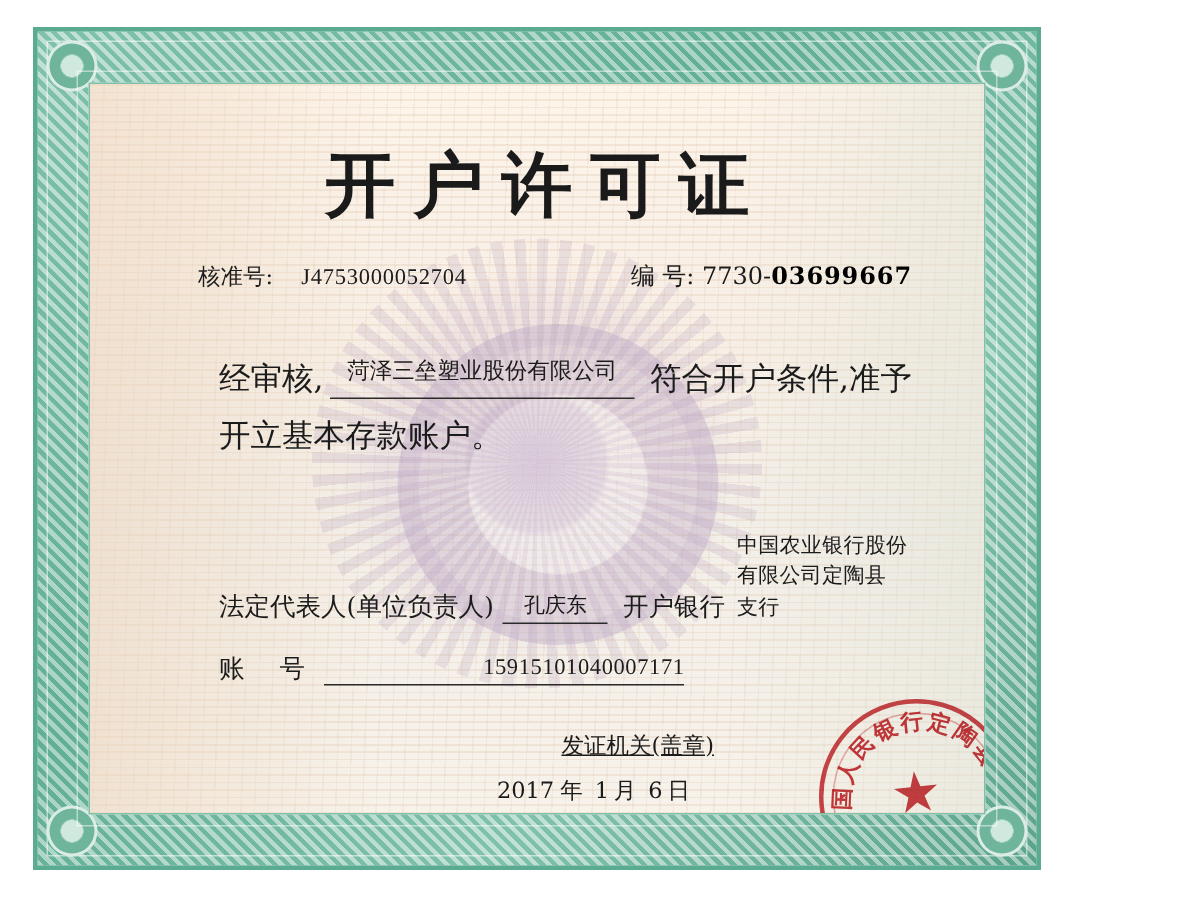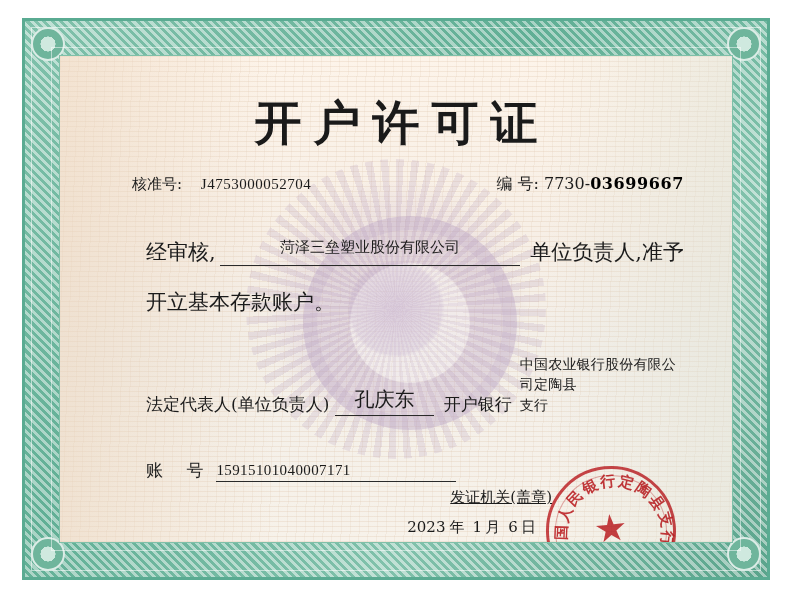--- a/index.html
+++ b/index.html
@@ -12,21 +12,21 @@
     height: 600px;
     font-family: "Liberation Sans", sans-serif;
     overflow: hidden;
   }
 
   
   .cert {
     position: absolute;
     left: 22px;
     top: 18px;
-    width: 748px;
+    width: 672px;
     height: 562px;
     background: #ddeee7;
     box-sizing: border-box;
   }
 
   
   .border-outer {
     position: absolute;
     inset: 0;
     border: 3px solid #5aab92;
@@ -194,41 +194,41 @@
     min-width: 120px;
   }
   .body-line1 .tail {
     white-space: nowrap;
     padding-left: 6px;
   }
 
   .body-line2 {
     position: absolute;
     left: 86px;
-    top: 232px;
+    top: 220px;
     font-family: "DejaVu Serif", "Liberation Serif", serif;
     font-size: 21px;
   }
 
   .row-rep {
     position: absolute;
     left: 86px;
     right: 48px;
     top: 298px;
     display: flex;
     align-items: flex-end;
     font-family: "DejaVu Serif", "Liberation Serif", serif;
     font-size: 17px;
   }
   .row-rep .label { white-space: nowrap; }
   .rep-fill {
     width: 150px;
     border-bottom: 1px solid #2a2a2a;
     text-align: center;
-    font-size: 20px;
+    font-size: 14px;
     padding-bottom: 2px;
     margin: 0 6px;
   }
   .row-rep .label2 {
     white-space: nowrap;
     margin-left: 4px;
   }
   .bank-block {
     margin-left: 8px;
     width: 250px;
@@ -240,30 +240,29 @@
   .bank-block .l2 { letter-spacing: .2px; }
 
   .row-account {
     position: absolute;
     left: 86px;
     top: 378px;
     display: flex;
     align-items: flex-end;
     font-family: "DejaVu Serif", "Liberation Serif", serif;
     font-size: 17px;
-    margin-top: 25px;
   }
   .row-account .label {
     white-space: nowrap;
     letter-spacing: 9px;
   }
   .acct-fill {
     width: 240px;
     border-bottom: 1px solid #2a2a2a;
-    text-align: left;
+    text-align: right;
     font-size: 15px;
     padding-bottom: 2px;
     margin-left: 4px;
     font-family: "Liberation Serif", serif;
     letter-spacing: .4px;
   }
 
   .issuer {
     position: absolute;
     right: 180px;
@@ -363,21 +362,21 @@
           </div>
           <div class="serial-right">
             <span>编 号:</span>
             <span>7730-</span><span class="code-red">03699667</span>
           </div>
         </div>
 
         <div class="body-line1">
           <span class="lead">经审核,</span>
           <span class="fill">菏泽三垒塑业股份有限公司</span>
-          <span class="tail">单位负责人,准予</span>
+          <span class="tail">符合开户条件,准予</span>
         </div>
 
         <div class="body-line2">开立基本存款账户。</div>
 
         <div class="row-rep">
           <span class="label">法定代表人(单位负责人)</span>
           <span class="rep-fill">孔庆东</span>
           <span class="label2">开户银行</span>
           <span class="bank-block">
             <span class="l1">中国农业银行股份有限公司定陶县</span><br>
@@ -388,21 +387,21 @@
         <div class="row-account">
           <span class="label">账 号</span>
           <span class="acct-fill">15915101040007171</span>
         </div>
 
         <div class="issuer">
           <span>发证机关(盖章)</span>
         </div>
 
         <div class="date-line">
-          <span class="v">2023</span><span>年</span>
+          <span class="v">2017</span><span>年</span>
           <span class="blank">1</span><span>月</span>
           <span class="blank">6</span><span>日</span>
         </div>
 
         <div class="seal">
           <svg class="seal-arc" viewBox="0 0 130 130">
             <defs>
               <path id="arcpath" d="M 18,75 A 48,48 0 1 1 112,75" fill="none"></path>
             </defs>
             <text>

